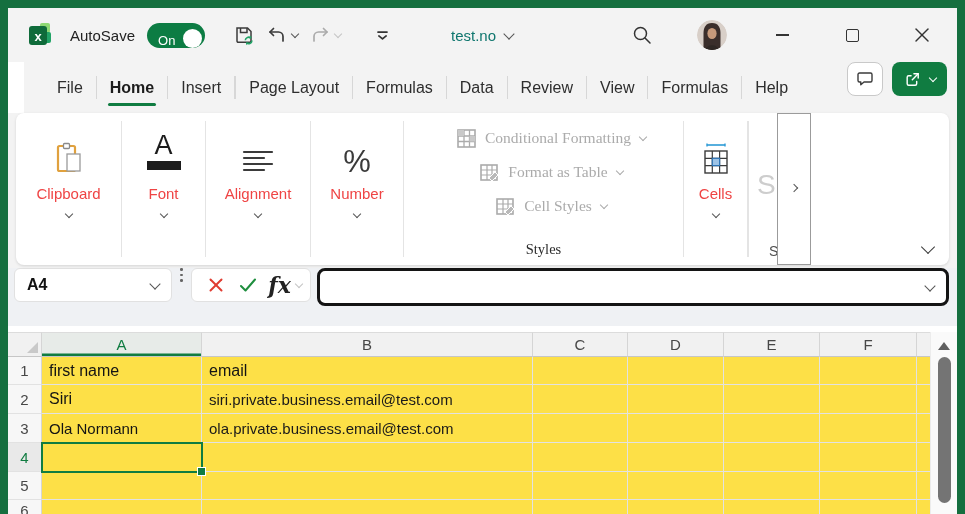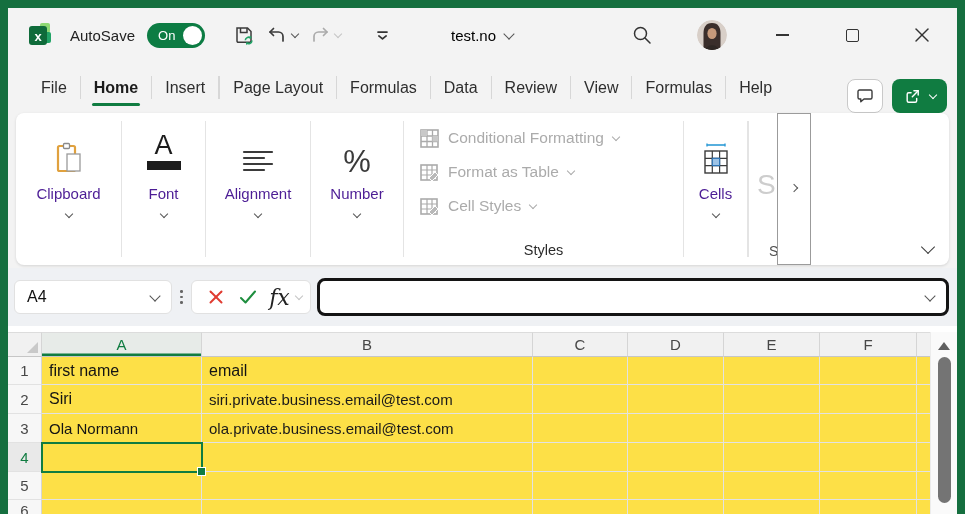--- a/index.html
+++ b/index.html
@@ -5,79 +5,79 @@
   html,body{margin:0;padding:0;}
   body{width:965px;height:514px;overflow:hidden;font-family:"Liberation Sans",sans-serif;background:#fff;}
   .window{width:965px;height:514px;box-sizing:border-box;border:8px solid var(--win-border);border-bottom:none;
           background:#fff;display:flex;flex-direction:column;}
 
   
   .titlebar{height:54px;background:var(--chrome);display:flex;align-items:center;position:relative;flex:0 0 auto;}
   .tb-left{display:flex;align-items:center;padding-left:18px;}
   .logo{width:26px;height:26px;margin-right:18px;}
   .autosave-label{font-size:15px;color:#222;margin-right:12px;}
-  .toggle{width:58px;height:25px;border-radius:13px;background:#0C7C43;display:flex;align-items:center;cursor:default;margin-right:22px;}
+  .toggle{width:58px;height:25px;border-radius:13px;background:#0C7C43;display:flex;align-items:flex-end;cursor:default;margin-right:22px;}
   .toggle-text{color:#fff;font-size:13px;margin-left:11px;}
   .knob{width:19px;height:19px;border-radius:50%;background:#fff;margin-left:auto;margin-right:3px;}
   .qbtn{height:34px;display:flex;align-items:center;justify-content:center;padding:0 6px;border-radius:4px;}
   .qchev{margin-left:5px;}
   .customize{margin-left:22px;}
-  .tb-center{position:absolute;left:443px;top:0;height:54px;display:flex;align-items:center;gap:9px;font-size:15px;color:#000000;}
+  .tb-center{position:absolute;left:443px;top:0;height:54px;display:flex;align-items:center;gap:9px;font-size:15px;color:#0f766e;}
   .tb-right{margin-left:auto;display:flex;align-items:center;}
   .tb-ctl{width:70px;height:54px;display:flex;align-items:center;justify-content:center;}
   .avatar{width:30px;height:30px;border-radius:50%;overflow:hidden;}
   .min-glyph{width:13px;height:2px;background:#333;}
   .max-glyph{width:11px;height:11px;border:1.4px solid #333;border-radius:2px;}
 
   
   .chev{display:inline-block;width:7px;height:7px;border-right:1.6px solid #555;border-bottom:1.6px solid #555;
         transform:rotate(45deg);margin-top:-3px;}
   .chev.sm{width:5px;height:5px;}
   .chev.gray{border-color:#ABABAB;}
   .chev.lightgray{border-color:#C4C4C4;}
   .chev.white{border-color:#fff;}
   .chev.right{transform:rotate(-45deg);}
   .chev.big{width:9px;height:9px;border-color:#3b3b3b;}
 
   
-  .tabrow{height:51px;background:var(--chrome);display:flex;align-items:flex-end;padding:0 10px;flex:0 0 auto;}
+  .tabrow{height:51px;background:var(--chrome);display:flex;align-items:flex-start;padding:0 10px;flex:0 0 auto;margin-left:16px;}
   .tabs{display:flex;align-items:center;height:100%;padding-left:10px;}
   .tab{padding:0 13px;height:100%;display:flex;align-items:center;font-size:16px;color:#2e2e2e;position:relative;cursor:default;}
   .tab.active{font-weight:700;color:#1c1c1c;}
   .tab.active::after{content:"";position:absolute;left:11px;right:11px;bottom:7px;height:3.5px;border-radius:2px;background:var(--accent);}
   .tabsep{width:1px;height:23px;background:#D7D7D7;}
   .tabrow-right{margin-left:auto;display:flex;gap:9px;align-items:center;}
   .comment-btn{width:36px;height:34px;background:#fff;border:1px solid #C9C9C9;border-radius:8px;display:flex;align-items:center;justify-content:center;}
   .share-btn{height:34px;background:var(--accent);border:none;border-radius:8px;display:flex;align-items:center;padding:0 11px;gap:8px;}
 
   
   .ribbon-wrap{height:155px;background:var(--chrome);padding:0 8px;flex:0 0 auto;}
   .ribbon{height:152px;background:#fff;border-radius:8px;box-shadow:0 1px 3px rgba(0,0,0,.13);display:flex;position:relative;}
   .rdiv{width:1px;background:#E4E4E4;margin:8px 0;flex:0 0 auto;}
   .rgroup{display:flex;flex-direction:column;align-items:center;padding-top:12px;box-sizing:border-box;}
   .g-clip{width:105px}.g-font{width:83px}.g-align{width:104px}.g-num{width:92px}
-  .g-styles{width:279px;position:relative;align-items:flex-start;padding:8px 0 0 16px;}
+  .g-styles{width:279px;position:relative;align-items:center;padding:8px 0 0 16px;font-family:Liberation Serif, serif;}
   .g-cells{width:63px}.g-edit{width:92px}
   .g-over{flex:1;position:relative;}
   .ricon{height:52px;display:flex;align-items:flex-end;justify-content:center;}
-  .rlabel{font-size:15px;color:#4c1d95;margin-top:8px;}
+  .rlabel{font-size:15px;color:#ef4444;margin-top:8px;}
   .rchev{margin-top:9px;}
   .font-icon-a{font-size:27px;color:#1c1c1c;line-height:1;font-weight:500;}
   .font-icon-bar{width:34px;height:9px;background:#1c1c1c;margin-top:2px;}
   .num-icon{font-size:31px;color:#3b3b3b;line-height:1;}
   .sitem{display:flex;align-items:center;gap:9px;height:34px;color:var(--disabled-text);font-size:15.5px;}
   .styles-label{position:absolute;bottom:7px;left:0;right:0;text-align:center;font-size:14.5px;color:#2b2b2b;}
   .big-s{position:absolute;left:8px;top:56px;font-size:28px;color:#CDCDCD;}
   .small-s{position:absolute;left:20px;bottom:6px;font-size:14px;color:#4f4f4f;}
   .over-box{position:absolute;left:28px;top:0;bottom:0;width:34px;background:#fff;border:1px solid #9B9B9B;box-sizing:border-box;
             display:flex;align-items:center;justify-content:center;}
   .collapse-chev{position:absolute;right:16px;bottom:13px;}
 
   
-  .formula-row{height:58px;background:var(--formula-bg);display:flex;align-items:center;padding:0 4px;flex:0 0 auto;}
+  .formula-row{height:58px;background:var(--formula-bg);display:flex;align-items:flex-start;padding:0 4px;flex:0 0 auto;font-weight:bold;}
   .namebox{width:158px;height:34px;background:#fff;border:1px solid #E1E1E1;border-radius:6px;display:flex;align-items:center;
            padding:0 12px;font-size:16px;color:#111;box-sizing:border-box;margin-left:2px;}
   .namebox .chev{margin-left:auto;}
   .dots{display:flex;flex-direction:column;gap:3px;padding:0 8px;}
   .dots i{width:2.5px;height:2.5px;border-radius:50%;background:#666;}
   .fxbox{height:34px;background:#fff;border:1px solid #E1E1E1;border-radius:6px;display:flex;align-items:center;padding:0 8px;box-sizing:border-box;}
   .fxbtn{width:32px;height:30px;display:flex;align-items:center;justify-content:center;}
   .fx-label{font-family:"DejaVu Serif",serif;font-style:italic;font-size:22px;color:#222;}
   .formula-input{flex:1;height:38px;background:#fff;border:3px solid #141414;border-radius:8px;display:flex;align-items:center;
                  padding:0 12px;box-sizing:border-box;margin:0 4px 0 6px;font-size:15px;color:#111;}

